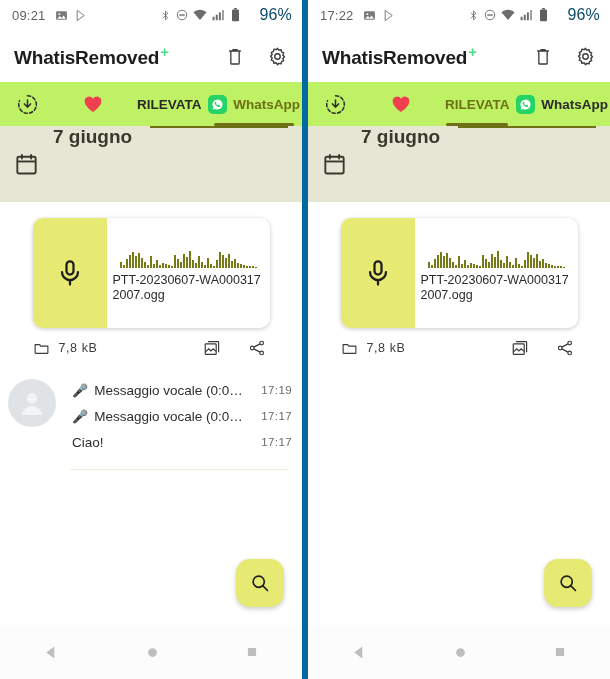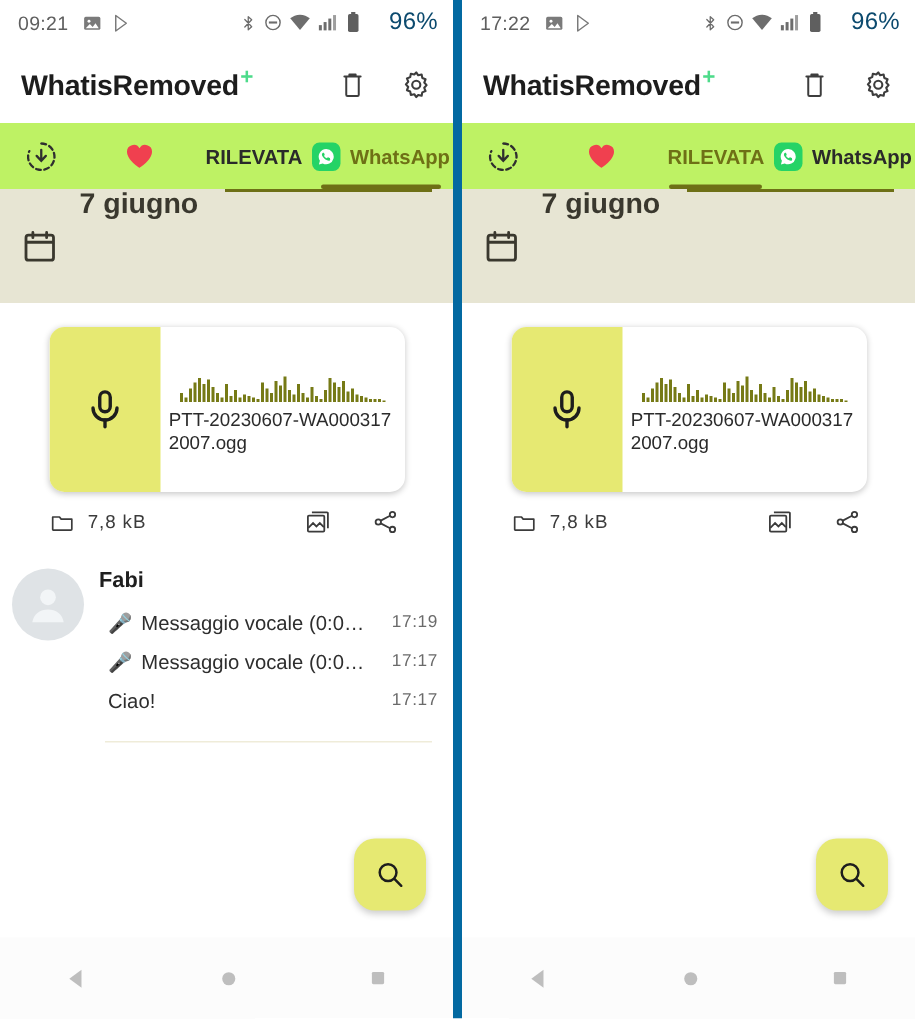--- a/index.html
+++ b/index.html
@@ -360,21 +360,20 @@
     </div>
 
     <div class="chat">
       <div class="avatar">
         <svg width="34" height="34" viewBox="0 0 24 24">
             <circle cx="12" cy="8.6" r="3.7" fill="#f2f5f7"></circle>
             <path d="M4.6 20.4c.6-4 3.8-6.1 7.4-6.1s6.8 2.1 7.4 6.1z" fill="#f2f5f7"></path>
           </svg>
       </div>
       <div class="chat-body">
-        <div class="chat-name">Fabi</div>
 
         <div class="msg-row">
           <span class="msg-ico">🎤</span>
           <span class="msg-text">Messaggio vocale (0:0…</span>
           <span class="msg-spacer"></span>
           <span class="msg-time">17:19</span>
         </div>
 
         <div class="msg-row">
           <span class="msg-ico">🎤</span>

